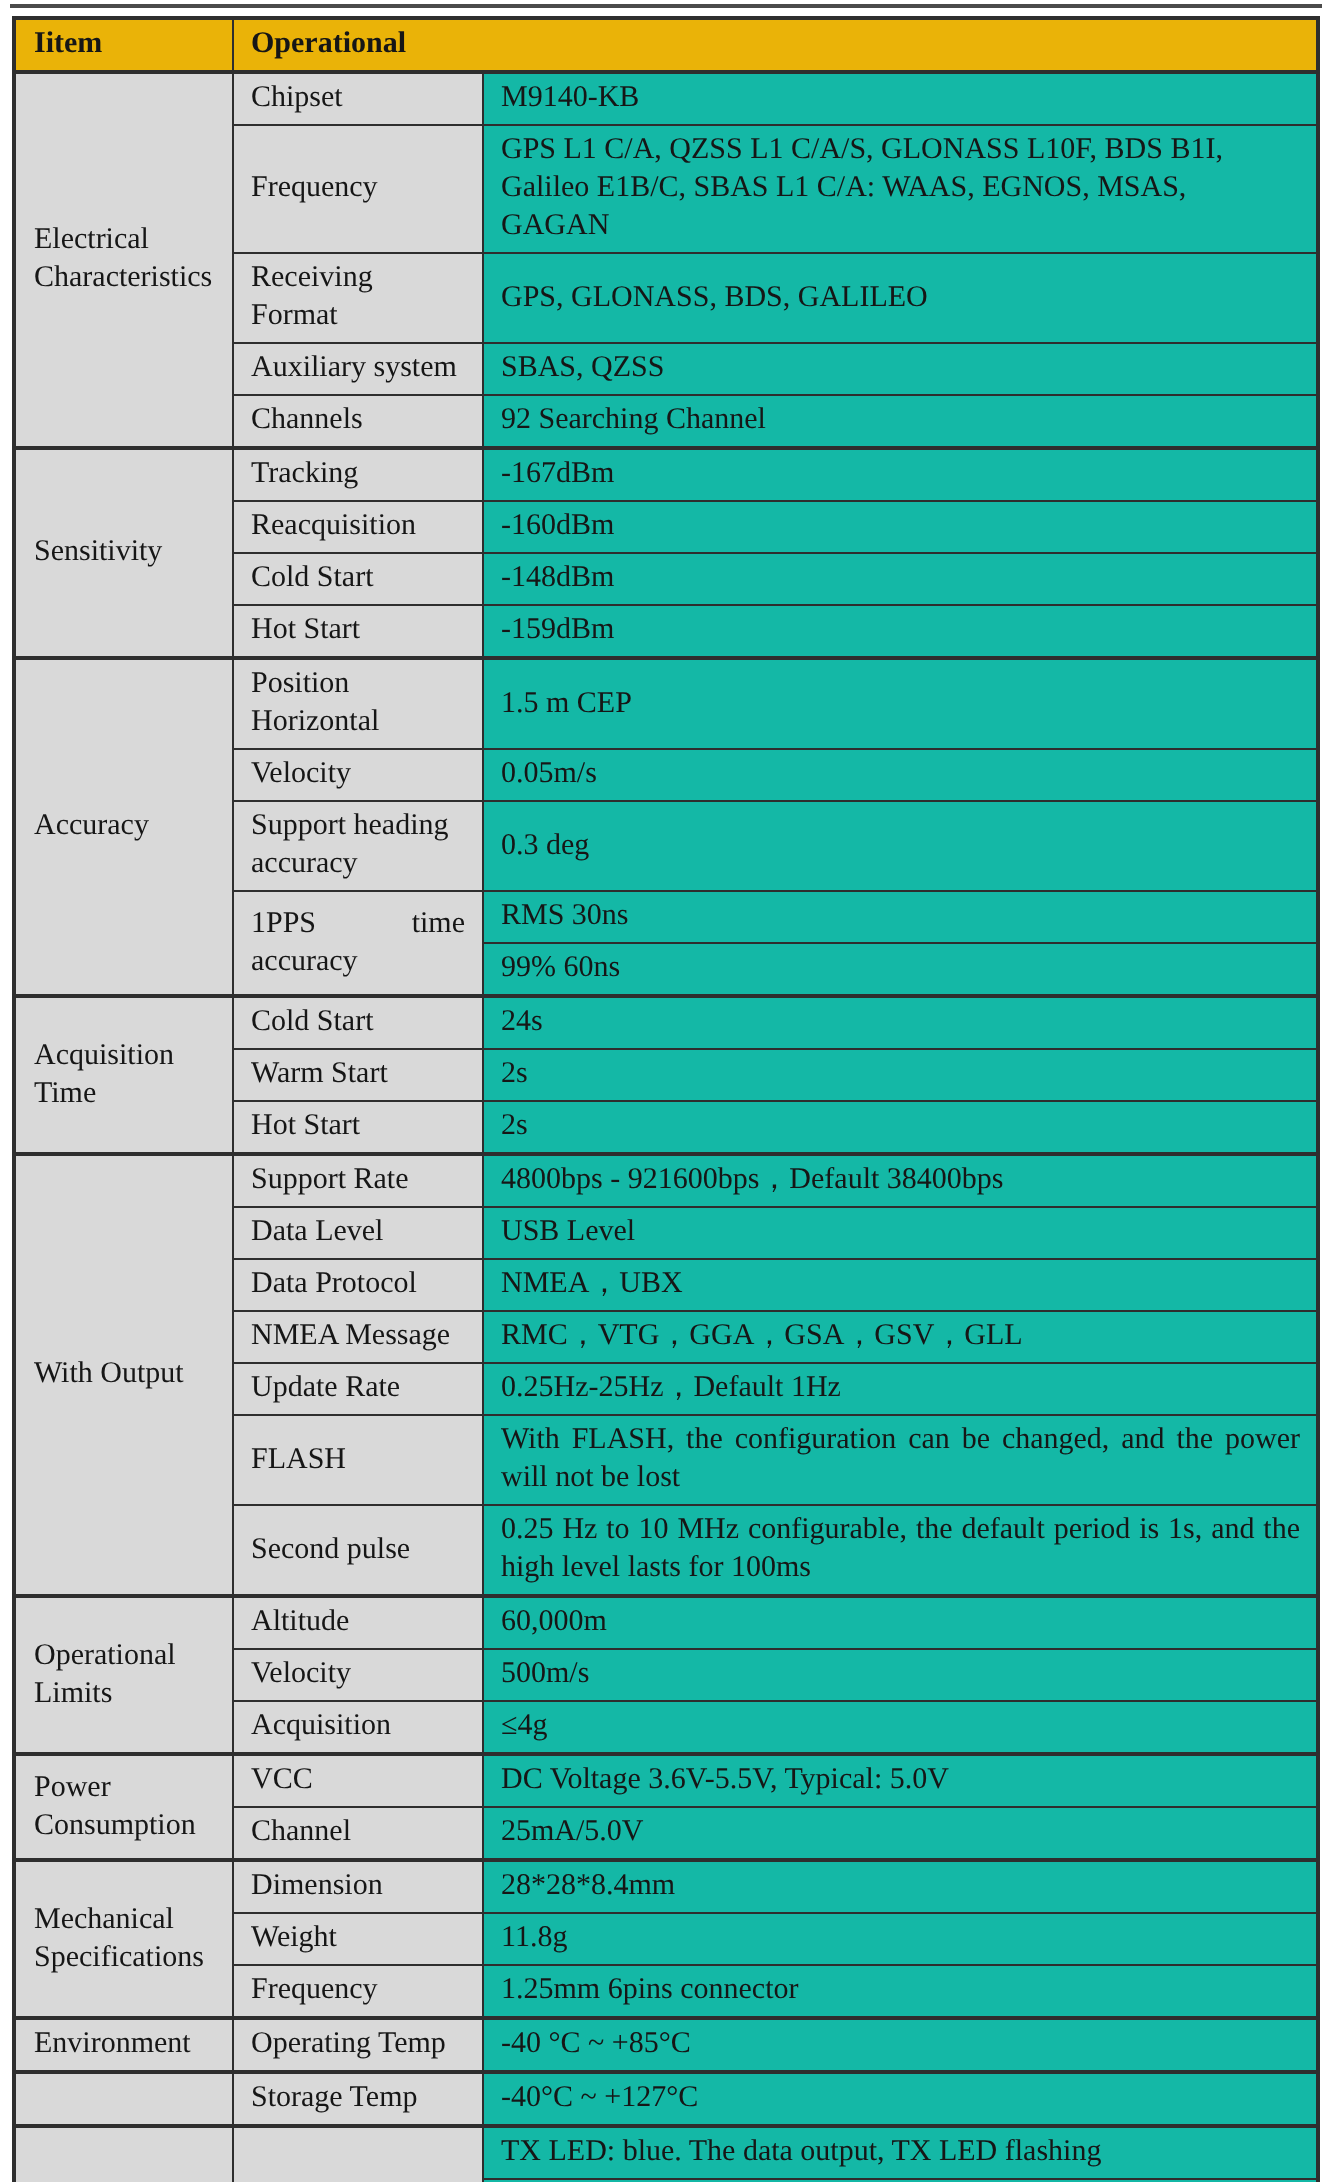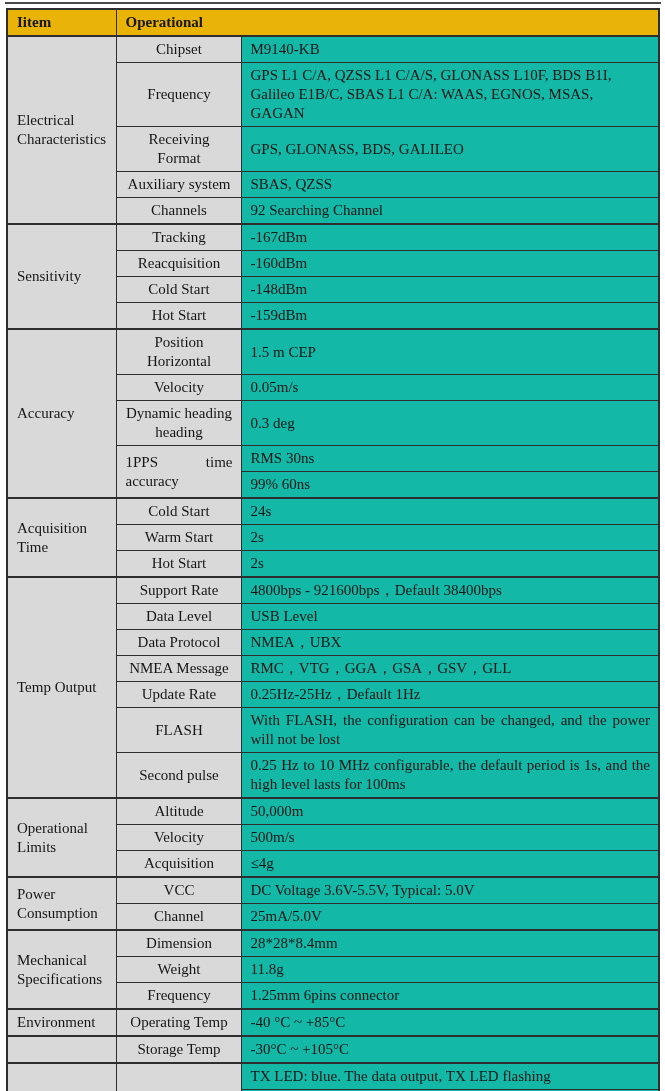--- a/index.html
+++ b/index.html
@@ -39,21 +39,21 @@
     word-wrap: break-word;
   }
   thead th {
     background: #eab308;
     font-weight: bold;
     height: 19px;
     border-bottom: 2px solid #2e2e2e;
   }
   tbody.section > tr:first-child > td { border-top: 2px solid #2e2e2e; }
   td.cat { background: #d9d9d9; }
-  td.lbl { background: #d9d9d9; text-align: center; }
+  td.lbl { background: #d9d9d9; }
   td.val { background: #14b8a6; }
   td.justify { text-align: justify; margin-left: 13px; }
   td.single { height: 19px; }
 </style>
 </head>
 <body>
 
 <div class="top-divider"></div>
 
 <table class="spec">
@@ -115,21 +115,21 @@
       <tr>
         <td class="cat" rowspan="5">Accuracy</td>
         <td class="lbl" rowspan="1">Position Horizontal</td>
         <td class="val single">1.5 m CEP</td>
       </tr>
       <tr>
         <td class="lbl" rowspan="1">Velocity</td>
         <td class="val single">0.05m/s</td>
       </tr>
       <tr>
-        <td class="lbl" rowspan="1">Dynamic heading heading</td>
+        <td class="lbl" rowspan="1">Support heading accuracy</td>
         <td class="val single">0.3 deg</td>
       </tr>
       <tr>
         <td class="lbl justify" rowspan="2">1PPS time accuracy</td>
         <td class="val single">RMS 30ns</td>
       </tr>
       <tr>
         <td class="val single">99% 60ns</td>
       </tr>
     </tbody>
@@ -143,21 +143,21 @@
         <td class="lbl" rowspan="1">Warm Start</td>
         <td class="val single">2s</td>
       </tr>
       <tr>
         <td class="lbl" rowspan="1">Hot Start</td>
         <td class="val single">2s</td>
       </tr>
     </tbody>
     <tbody class="section">
       <tr>
-        <td class="cat" rowspan="7">Temp Output</td>
+        <td class="cat" rowspan="7">With Output</td>
         <td class="lbl" rowspan="1">Support Rate</td>
         <td class="val single">4800bps - 921600bps，Default 38400bps</td>
       </tr>
       <tr>
         <td class="lbl" rowspan="1">Data Level</td>
         <td class="val single">USB Level</td>
       </tr>
       <tr>
         <td class="lbl" rowspan="1">Data Protocol</td>
         <td class="val single">NMEA，UBX</td>
@@ -176,21 +176,21 @@
       </tr>
       <tr>
         <td class="lbl" rowspan="1">Second pulse</td>
         <td class="val justify single">0.25 Hz to 10 MHz configurable, the default period is 1s, and the high level lasts for 100ms</td>
       </tr>
     </tbody>
     <tbody class="section">
       <tr>
         <td class="cat" rowspan="3">Operational Limits</td>
         <td class="lbl" rowspan="1">Altitude</td>
-        <td class="val single">50,000m</td>
+        <td class="val single">60,000m</td>
       </tr>
       <tr>
         <td class="lbl" rowspan="1">Velocity</td>
         <td class="val single">500m/s</td>
       </tr>
       <tr>
         <td class="lbl" rowspan="1">Acquisition</td>
         <td class="val single">≤4g</td>
       </tr>
     </tbody>
@@ -224,21 +224,21 @@
       <tr>
         <td class="cat" rowspan="1">Environment</td>
         <td class="lbl" rowspan="1">Operating Temp</td>
         <td class="val single">-40 °C ~ +85°C</td>
       </tr>
     </tbody>
     <tbody class="section">
       <tr>
         <td class="cat" rowspan="1"></td>
         <td class="lbl" rowspan="1">Storage Temp</td>
-        <td class="val single">-30°C ~ +105°C</td>
+        <td class="val single">-40°C ~ +127°C</td>
       </tr>
     </tbody>
     <tbody class="section">
       <tr>
         <td class="cat" rowspan="2">LED</td>
         <td class="lbl" rowspan="2">Built-in LED</td>
         <td class="val justify single">TX LED: blue. The data output, TX LED flashing</td>
       </tr>
       <tr>
         <td class="val justify single">PPS LED: red. PPS LED not bright when GPS not fixed, flashing when fixed</td>

